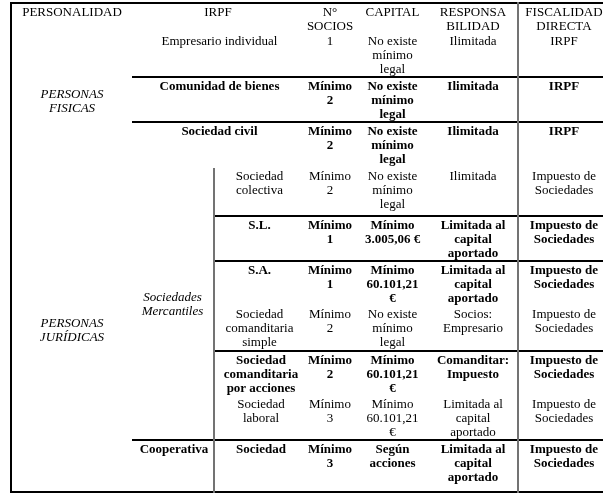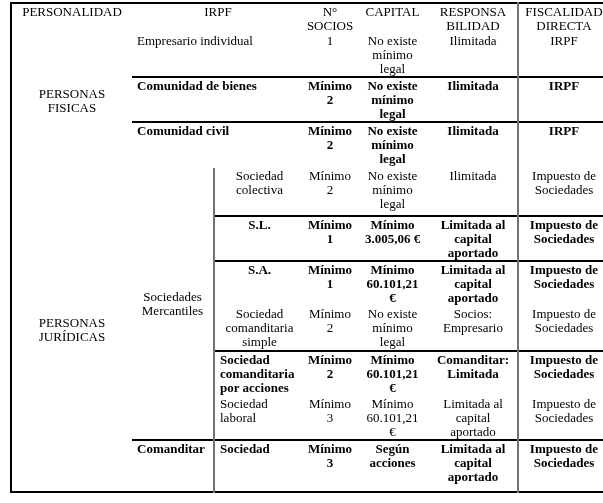--- a/index.html
+++ b/index.html
@@ -18,22 +18,22 @@
     font-size:13px;
     line-height:14px;
     text-align:center;
     vertical-align:top;
     padding:1px 2px 0 2px;
     white-space:pre-line;
     overflow:hidden;
   }
   .bt{border-top:2px solid #000;font-weight:bold;}
   .bl{border-left:2px solid #737373;}
-  .left{text-align:left;padding-left:5px;}
-  .mid{vertical-align:middle;}
+  .left{text-align:center;padding-left:5px;}
+  .mid{vertical-align:middle;font-style:italic;}
 </style>
 </head>
 <body>
 
 <div class="page">
   <table class="matrix">
     <colgroup>
       <col style="width:121px">
         <col style="width:82px">
         <col style="width:90px">
@@ -72,21 +72,21 @@
       <td colspan="2" class="left bt">Comunidad de bienes</td>
       <td class="bt">Mínimo 2</td>
       <td class="bt">No existe
 mínimo
 legal</td>
       <td class="bt">Ilimitada</td>
       <td class="bl bt">IRPF</td>
     </tr>
 
     <tr style="height:46px">
-      <td colspan="2" class="left bt">Comunidad civil</td>
+      <td colspan="2" class="left bt">Sociedad civil</td>
       <td class="bt">Mínimo 2</td>
       <td class="bt">No existe
 mínimo
 legal</td>
       <td class="bt">Ilimitada</td>
       <td class="bl bt">IRPF</td>
     </tr>
 
     <tr style="height:48px">
       <td rowspan="7" class="mid">PERSONAS
@@ -145,41 +145,41 @@
 
     <tr style="height:45px">
       <td class="bl bt left">Sociedad
 comanditaria
 por acciones</td>
       <td class="bt">Mínimo 2</td>
       <td class="bt">Mínimo
 60.101,21
 €</td>
       <td class="bt">Comanditar:
-Limitada</td>
+Impuesto</td>
       <td class="bl bt">Impuesto de
 Sociedades</td>
     </tr>
 
     <tr style="height:43px">
       <td class="bl left">Sociedad
 laboral</td>
       <td>Mínimo 3</td>
       <td>Mínimo
 60.101,21
 €</td>
       <td>Limitada al
 capital
 aportado</td>
       <td class="bl">Impuesto de
 Sociedades</td>
     </tr>
 
     <tr style="height:52px">
-      <td class="bt left">Comanditar</td>
+      <td class="bt left">Cooperativa</td>
       <td class="bl bt left">Sociedad</td>
       <td class="bt">Mínimo 3</td>
       <td class="bt">Según
 acciones</td>
       <td class="bt">Limitada al
 capital
 aportado</td>
       <td class="bl bt">Impuesto de
 Sociedades</td>
     </tr>

